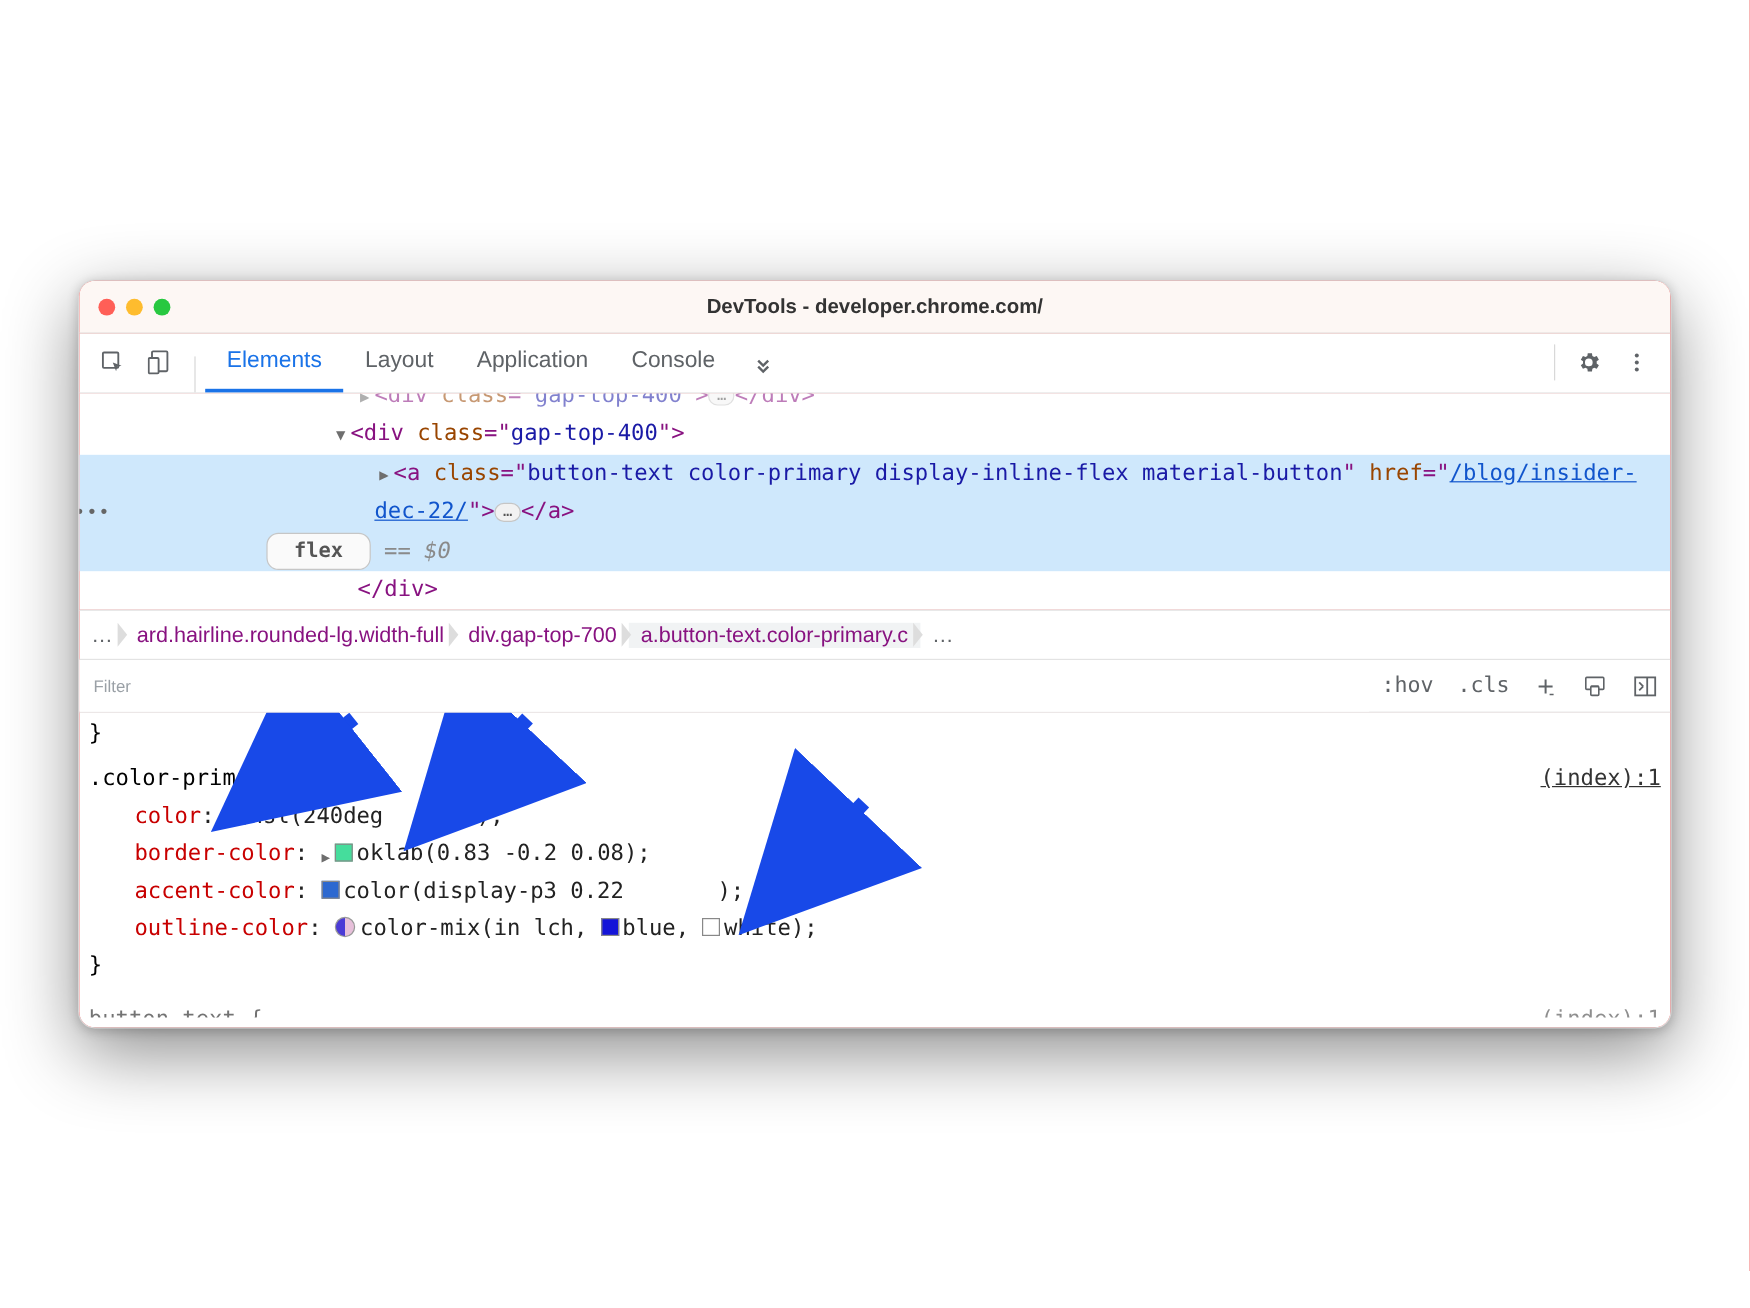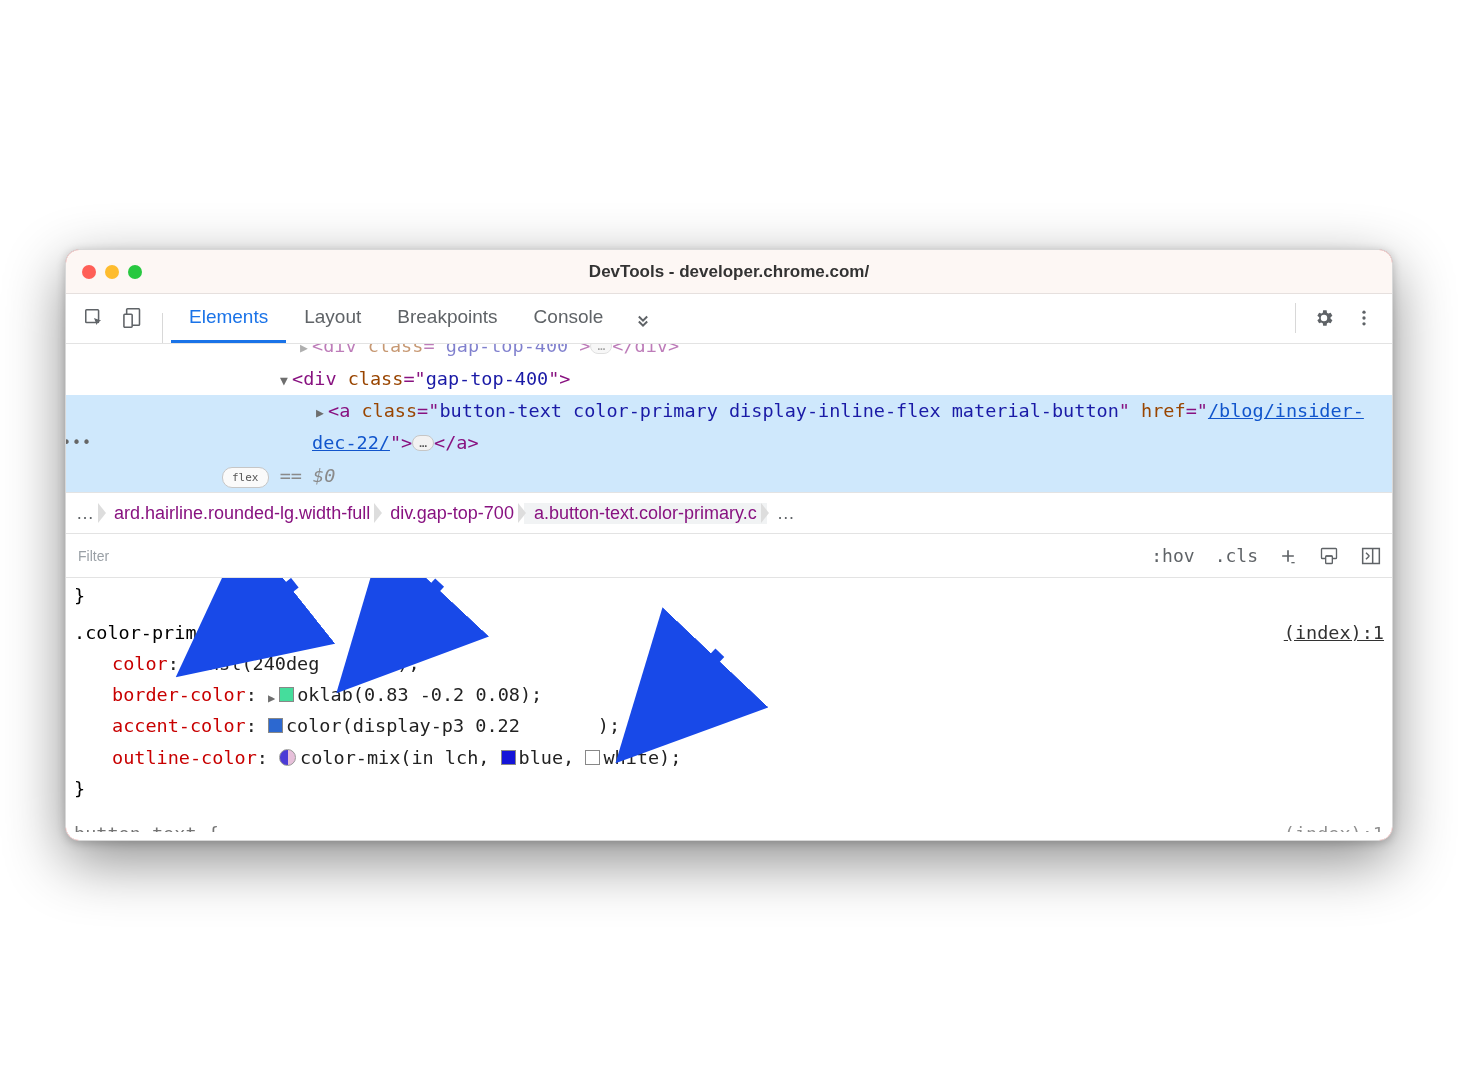--- a/index.html
+++ b/index.html
@@ -76,21 +76,21 @@
     color:#666; font-size:15px; letter-spacing:1px;
   }
   .tri { display:inline-block; color:#6e6e6e; font-size:13px; width:16px; text-align:center;}
   .tag-name { color:#881280; }
   .attr-name { color:#994500; }
   .attr-value { color:#1a1aa6;margin-top:16px; }
   .attr-value.link { color:#1155cc; text-decoration:underline;text-align:right; }
   .punct { color:#881280; }
   .flexbadge {
     display:inline-block; border:1px solid #c6c6c6; border-radius:10px;
-    padding:0 9px; font-size:11px; color:#555; background:#fafafa; vertical-align:1px;
+    padding:0 22px; font-size:17px; color:#555; background:#fafafa; vertical-align:1px;font-weight:bold;
   }
   .eq0 { color:#8a8a8a; font-style:italic; }
   .ellipsis-badge {
     display:inline-block; border:1px solid #c6c6c6; border-radius:8px;
     padding:0 6px; font-size:13px; color:#555; background:#f2f2f2; vertical-align:2px; line-height:14px;
   }
 
   .breadcrumb {
     display:flex; align-items:center; height:42px;
     border-top:1px solid #e3e3e3; border-bottom:1px solid #e3e3e3;
@@ -189,21 +189,21 @@
     <div class="tb-icon">
       <svg width="22" height="22" viewBox="0 0 24 24" fill="none" stroke="#5f6367" stroke-width="1.7">
           <rect x="4" y="2" width="14" height="18" rx="1"></rect>
           <rect x="1" y="8" width="9" height="14" rx="1" fill="#fff"></rect>
         </svg>
     </div>
     <div class="tb-sep"></div>
     <div class="tabs">
       <div class="tab active">Elements</div>
       <div class="tab">Layout</div>
-      <div class="tab">Breakpoints</div>
+      <div class="tab">Application</div>
       <div class="tab">Console</div>
       <div class="overflow-tab">
         <svg width="20" height="20" viewBox="0 0 24 24" fill="none" stroke="#5f6367" stroke-width="2.4">
             <path d="M7 9l5 5 5-5"></path>
             <path d="M7 15l5 5 5-5"></path>
           </svg>
       </div>
     </div>
     <div class="right-icons">
       <div class="tb-sep"></div>
@@ -233,20 +233,23 @@
 
     <div class="dom-line selected" style="padding-left:246px; white-space:normal;">
       <span class="selected-gutter">•••</span>
       <span class="tri">▶</span><span class="punct">&lt;</span><span class="tag-name">a</span><span class="attr-name"> class</span><span class="punct">="</span><span class="attr-value">button-text color-primary display-inline-flex material-button</span><span class="punct">"</span><span class="attr-name"> href</span><span class="punct">="</span><span class="attr-value link">/blog/insider-dec-22/</span><span class="punct">"</span><span class="punct">&gt;</span><span class="ellipsis-badge">…</span><span class="punct">&lt;/</span><span class="tag-name">a</span><span class="punct">&gt;</span>
       <br>
       <span style="display:inline-block; margin-left:-90px;">
         <span class="flexbadge">flex</span><span class="eq0"> == $0</span>
       </span>
     </div>
 
+    <div class="dom-line" style="padding-left:232px;">
+      <span class="punct">&lt;/</span><span class="tag-name">div</span><span class="punct">&gt;</span>
+    </div>
   </div>
 
   <div class="breadcrumb">
     <div class="crumb">…</div>
     <div class="crumb purple">ard.hairline.rounded-lg.width-full</div>
     <div class="crumb purple">div.gap-top-700</div>
     <div class="crumb purple active">a.button-text.color-primary.c</div>
     <div class="crumb">…</div>
   </div>
 

